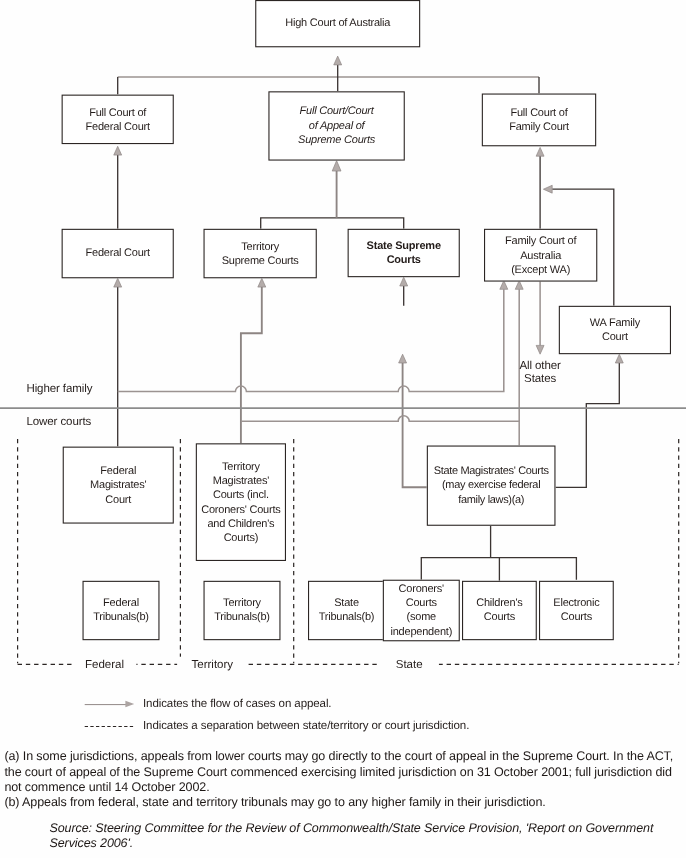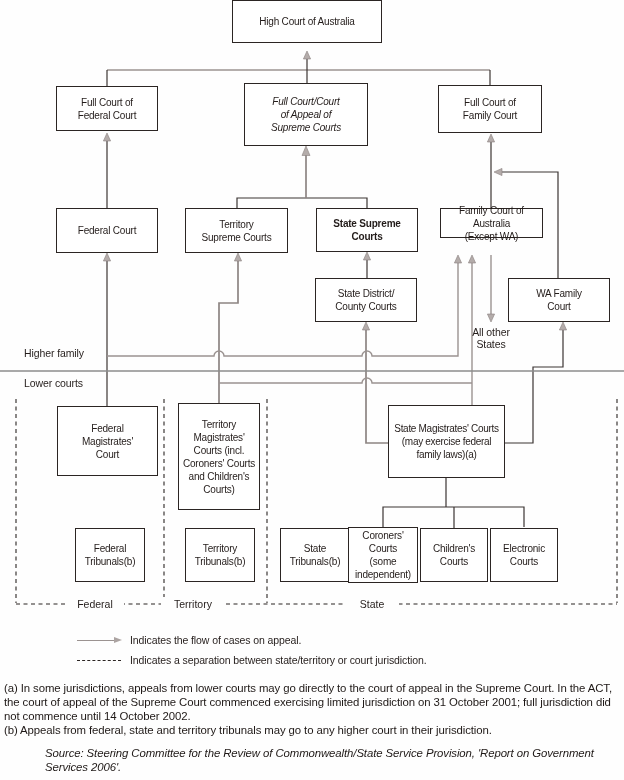--- a/index.html
+++ b/index.html
@@ -111,26 +111,24 @@
 of Appeal of
 Supreme Courts</div>
   <div class="box" style="left:438px;top:85px;width:104px;height:48px;">Full Court of
 Family Court</div>
 
   <div class="box" style="left:56px;top:208px;width:102px;height:45px;">Federal Court</div>
   <div class="box" style="left:185px;top:208px;width:103px;height:45px;">Territory
 Supreme Courts</div>
   <div class="box" style="left:316px;top:208px;width:102px;height:44px;font-weight:bold;">State Supreme
 Courts</div>
-  <div class="box" style="left:440px;top:208px;width:103px;height:30px;">Family Court of
+  <div class="box" style="left:440px;top:208px;width:103px;height:48px;">Family Court of
 Australia
 (Except WA)</div>
 
-  <div class="box" style="left:315px;top:278px;width:102px;height:44px;">State District/
-County Courts</div>
   <div class="box" style="left:508px;top:278px;width:102px;height:44px;">WA Family
 Court</div>
 
   <div class="box" style="left:57px;top:406px;width:101px;height:70px;">Federal
 Magistrates'
 Court</div>
   <div class="box" style="left:178px;top:403px;width:82px;height:107px;">Territory
 Magistrates'
 Courts (incl.
 Coroners' Courts
@@ -166,17 +164,17 @@
 
   <div class="legend-line" style="left:77px;top:640px;width:38px;"></div>
   <div class="legend-tri" style="left:114px;top:636.5px;"></div>
   <div class="ltext" style="left:130px;top:634px;">Indicates the flow of cases on appeal.</div>
 
   <div class="legend-dash" style="left:77px;top:660px;width:44px;"></div>
   <div class="ltext" style="left:130px;top:654px;">Indicates a separation between state/territory or court jurisdiction.</div>
 
   <div class="notes">
     <div class="fn">(a) In some jurisdictions, appeals from lower courts may go directly to the court of appeal in the Supreme Court. In the ACT, the court of appeal of the Supreme Court commenced exercising limited jurisdiction on 31 October 2001; full jurisdiction did not commence until 14 October 2002.</div>
-    <div class="fn">(b) Appeals from federal, state and territory tribunals may go to any higher court in their jurisdiction.</div>
+    <div class="fn">(b) Appeals from federal, state and territory tribunals may go to any higher family in their jurisdiction.</div>
     <div class="source">Source: Steering Committee for the Review of Commonwealth/State Service Provision, 'Report on Government Services 2006'.</div>
   </div>
 
 </div>
 
 </body></html>

